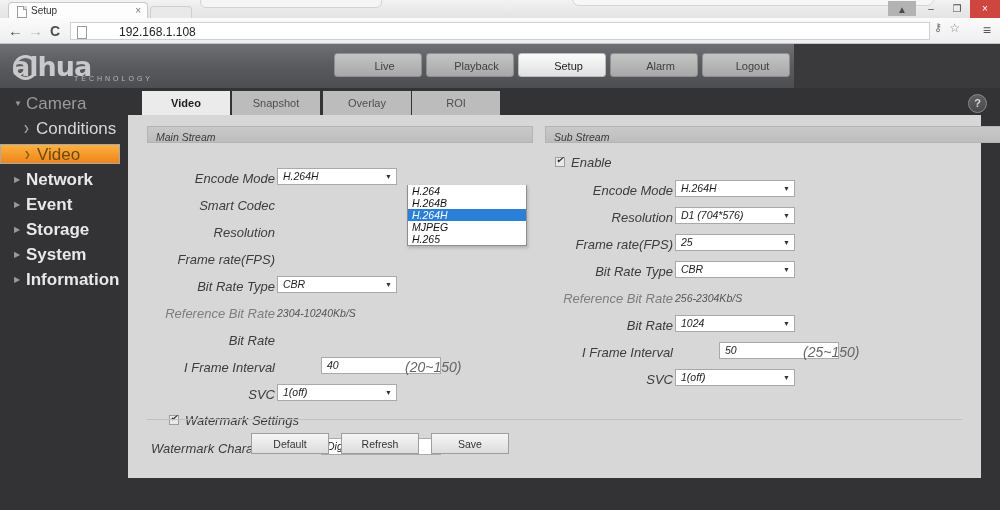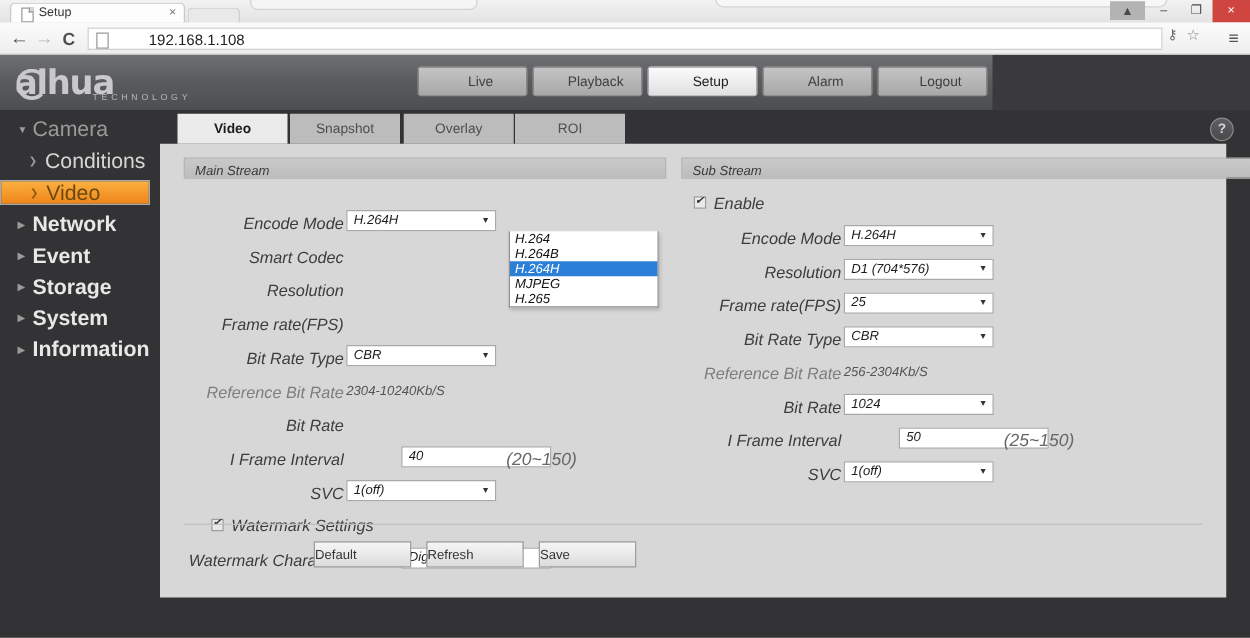--- a/index.html
+++ b/index.html
@@ -118,21 +118,21 @@
   
   .droplist{position:absolute;left:130px;top:17px;width:120px;background:#fff;
       border:1px solid #8e8e8e;border-top:none;box-sizing:border-box;z-index:40;
       box-shadow:1px 2px 3px rgba(0,0,0,.18);}
   .droplist div{height:12px;padding:0 4px;font-size:10.5px;color:#111;line-height:12px;cursor:pointer;}
   .droplist div.hl{background:#2b7fd6;color:#fff;}
   
   .divider{position:absolute;left:19px;top:304px;width:815px;height:1px;background:#c0c0c0;}
   .btnrow{position:absolute;left:123px;top:318px;}
   .btn{float:left;width:78px;height:21px;margin-right:12px;font-size:10.5px;color:#333;
-       line-height:21px;cursor:pointer;
+       text-align:center;line-height:21px;cursor:pointer;
        background:linear-gradient(#f6f6f6,#dcdcdc);border:1px solid #9e9e9e;box-sizing:border-box;}
 </style>
 </head>
 <body>
 
 <div class="browser">
   <div class="tabstrip">
     <div class="dragpad"></div>
     <div class="wdragpad"></div>
     <div class="tab">

